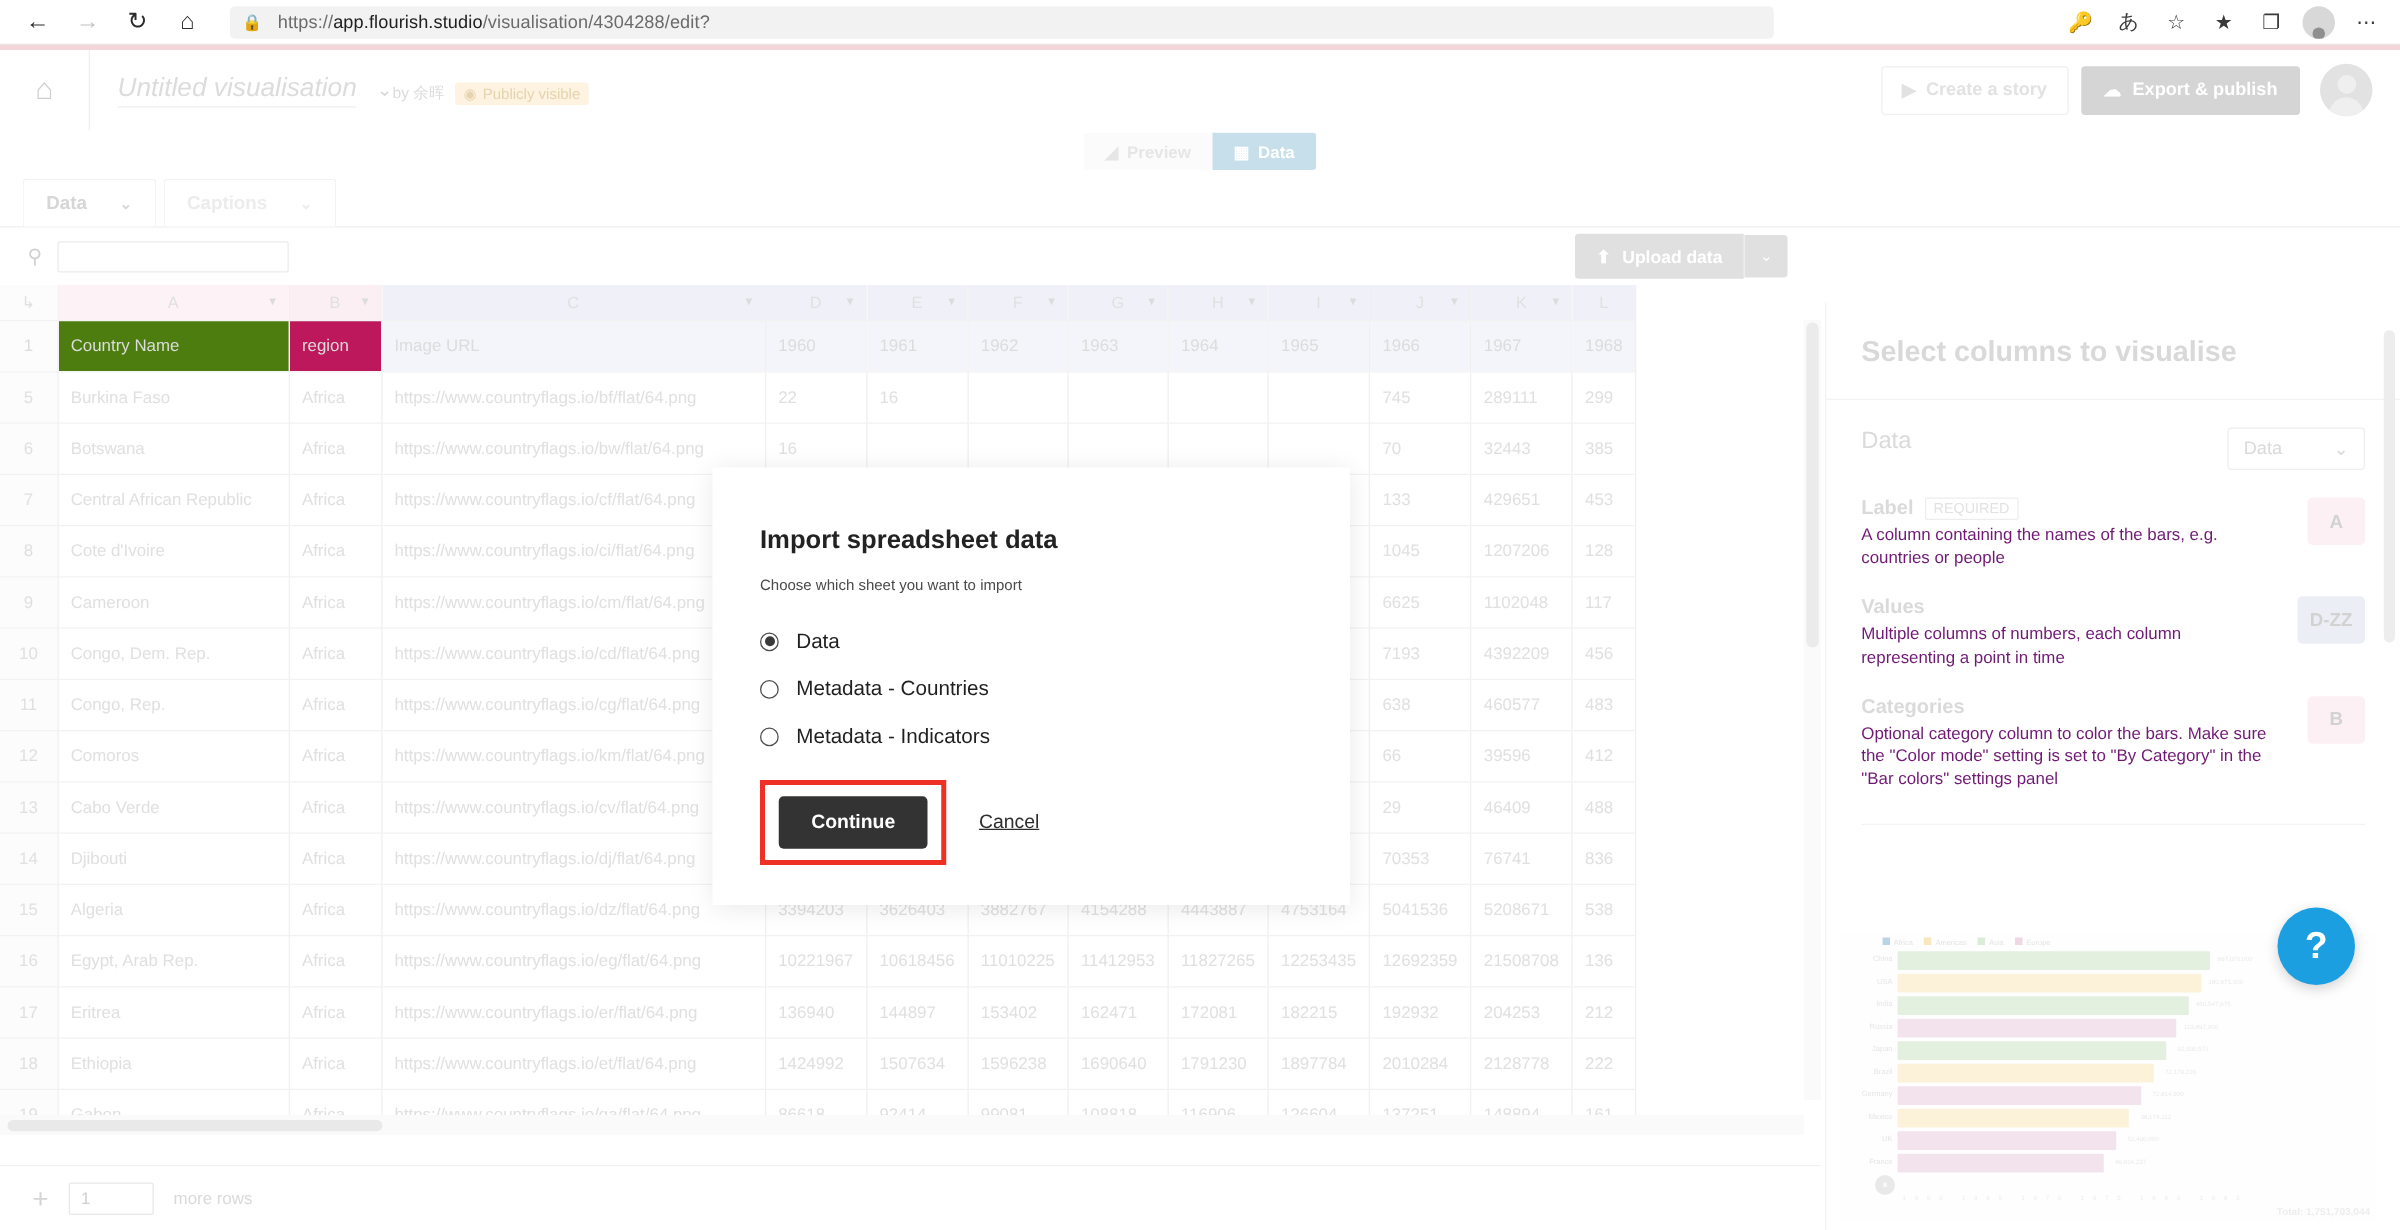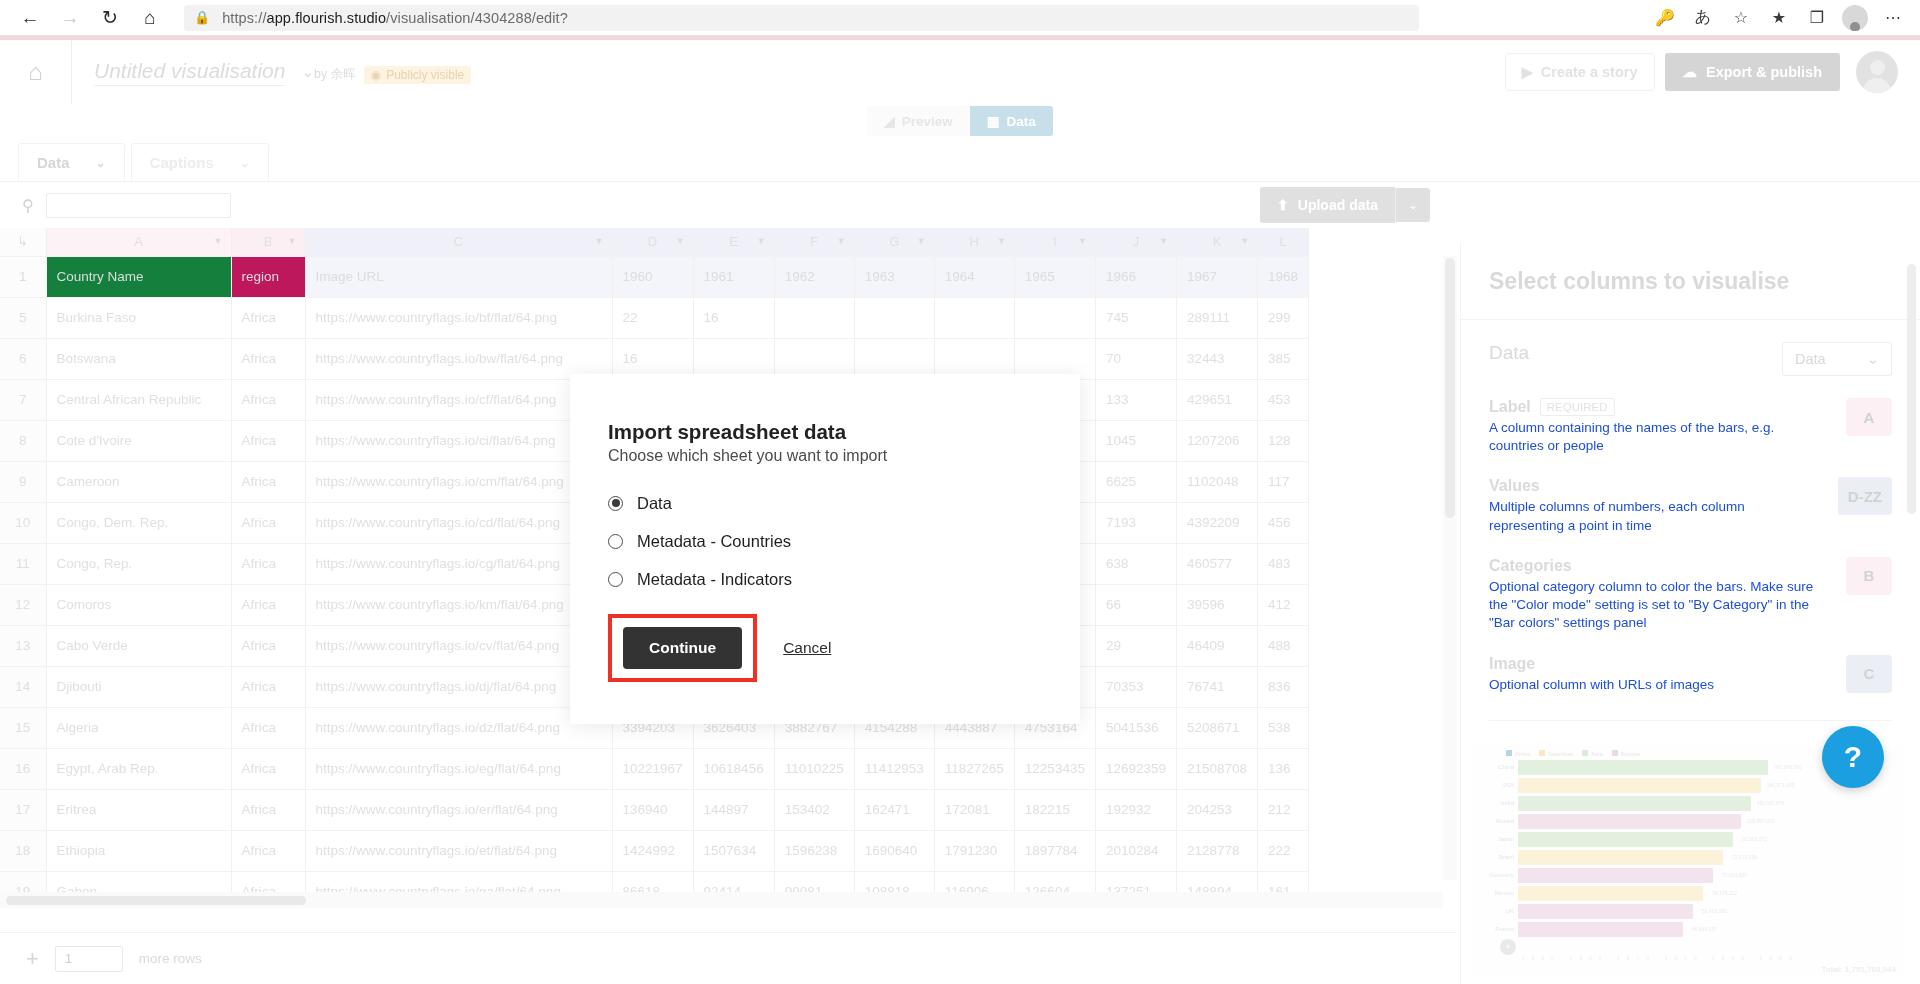--- a/index.html
+++ b/index.html
@@ -139,21 +139,21 @@
   }
   table.sheet th { height: 28px; text-align: center; font-weight: normal; font-size: 13px; position: relative; }
   .col-corner { width: 46px; background: #fcfcfc; text-align: center !important; color: #d6d6d6; }
   .colh-A { background: #fdf2f5; width: 185px; }
   .colh-B { background: #fbeff4; width: 74px; }
   .colh-C { background: #f0f1f8; width: 307px; }
   .colh-num { background: #f0f1f8; width: 70px; }
   th .caret { position: absolute; right: 8px; top: 8px; font-size: 9px; color: #dcdcdc; }
   .rownum { width: 46px; text-align: center !important; color: #dededd; background: #fcfcfc; }
   tr.headrow td { color: #dcdcdc; }
-  tr.headrow td.c-a { background: #15803d; }
+  tr.headrow td.c-a { background: #4d7c0f; }
   tr.headrow td.c-b { background: #be185d; }
   tr.headrow td.c-c { background: #f4f5fa; }
   tr.headrow td.c-n { background: #f4f5fa; }
   .sheet-vscroll {
     position: absolute; right: 0; top: 28px; width: 14px; bottom: 28px; background: #fafafa;
   }
   .sheet-vthumb { width: 10px; margin: 2px; height: 260px; background: #ebebeb; border-radius: 5px; }
   .sheet-hscroll {
     position: absolute; left: 0; right: 14px; bottom: 0; height: 16px; background: #fafafa;
     display: flex; align-items: center;
@@ -176,21 +176,21 @@
   
   .right-panel {
     position: absolute; right: 0; top: 206px; width: 460px; bottom: 0;
     border-left: 1px solid #f3f3f3; background: #fff;
   }
   .rp-title { font-size: 23px; font-weight: bold; color: #d9d9d9; padding: 26px 28px 24px; border-bottom: 1px solid #f3f3f3; }
   .rp-row { display: flex; align-items: flex-start; padding: 22px 28px 0; }
   .rp-row .lbl { flex: 1; padding-right: 18px; }
   .rp-row .lbl .nm { font-size: 16px; font-weight: bold; color: #dadada; display: flex; align-items: center; gap: 9px; }
   .req-tag { font-size: 11.5px; font-weight: normal; color: #e2e2e2; border: 1px solid #ededed; border-radius: 2px; padding: 2px 6px; }
-  .rp-row .lbl .ds { font-size: 13.5px; color: #1d4ed8; line-height: 1.35; margin-top: 3px; }
+  .rp-row .lbl .ds { font-size: 13.5px; color: #701a75; line-height: 1.35; margin-top: 3px; }
   .pill {
     min-width: 46px; height: 38px; border-radius: 4px; display: flex; align-items: center;
     justify-content: center; font-size: 15px; font-weight: bold; color: #d2d2d2; padding: 0 10px;
   }
   .pill.pink { background: #fdf0f4; }
   .pill.lav { background: #eceef6; }
   .rp-select {
     min-width: 110px; height: 34px; border: 1px solid #eeeeee; border-radius: 3px;
     display: flex; align-items: center; justify-content: space-between; padding: 0 12px;
     font-size: 14.5px; color: #d9d9d9; gap: 22px;
@@ -223,21 +223,21 @@
   }
 
   
   .modal-overlay { position: absolute; inset: 0; border-radius: 22px; }
   .modal {
     position: absolute; left: 570px; top: 338px; width: 510px; height: 350px;
     background: #ffffff; box-shadow: 0 2px 20px rgba(0,0,0,.09);
   }
   .modal-inner { padding: 46px 38px 0; }
   .modal-title { font-size: 20.5px; font-weight: bold; color: #222; }
-  .modal-sub { font-size: 16px; color: #4a4a4a; margin-top: 3px; }
+  .modal-sub { font-size: 12px; color: #4a4a4a; margin-top: 17px; }
   .radio-list { margin-top: 19px; }
   .radio-item { display: flex; align-items: center; gap: 14px; height: 38px; }
   .radio {
     width: 15px; height: 15px; border-radius: 50%; border: 1.6px solid #4d4d4d;
     display: flex; align-items: center; justify-content: center; flex: none;
   }
   .radio .dot { width: 8px; height: 8px; border-radius: 50%; background: #3a3a3a; }
   .radio-label { font-size: 16.5px; color: #1f1f1f; }
   .modal-actions { display: flex; align-items: center; margin-top: 16px; }
   .highlight-box {
@@ -656,29 +656,20 @@
         </div>
         <div class="rp-row">
           <div class="lbl">
             <div class="nm">
               <span>Categories</span>
             </div>
             <div class="ds">Optional category column to color the bars. Make sure the "Color mode" setting is set to "By Category" in the "Bar colors" settings panel</div>
           </div>
           <div class="pill pink">B</div>
         </div>
-        <div class="rp-row">
-          <div class="lbl">
-            <div class="nm">
-              <span>Image</span>
-            </div>
-            <div class="ds">Optional column with URLs of images</div>
-          </div>
-          <div class="pill lav">C</div>
-        </div>
       </div>
     <div class="rp-divider"></div>
     <div class="rp-scroll">
         <div class="th"></div>
       </div>
 
     <div class="mini-chart">
       <div class="mc-legend" id="mc-legend">
           <span><i style="background: rgb(127, 179, 213);"></i><span>Africa</span></span>
           <span><i style="background: rgb(245, 214, 138);"></i><span>Americas</span></span>

